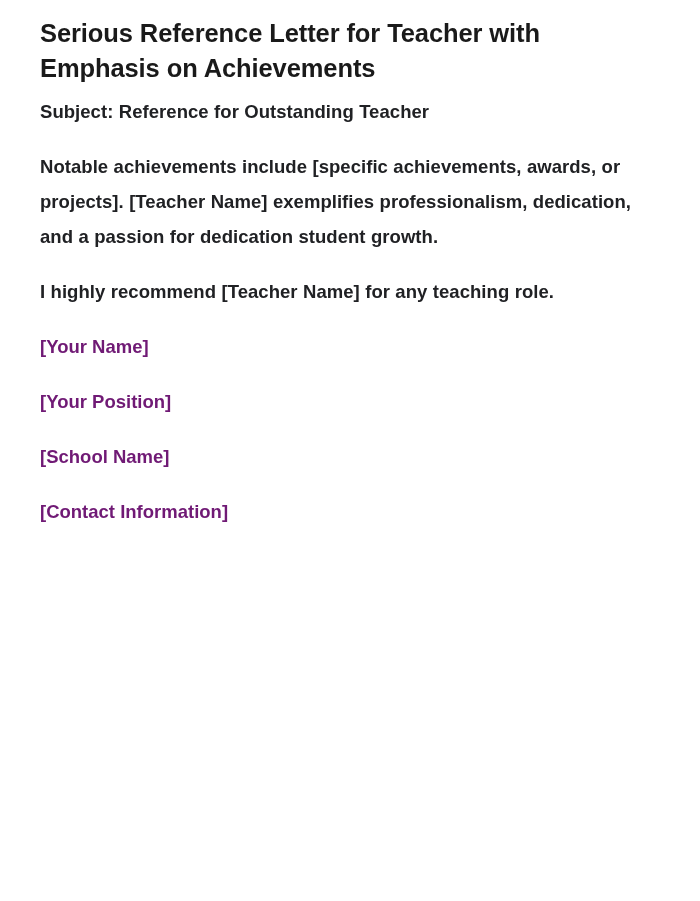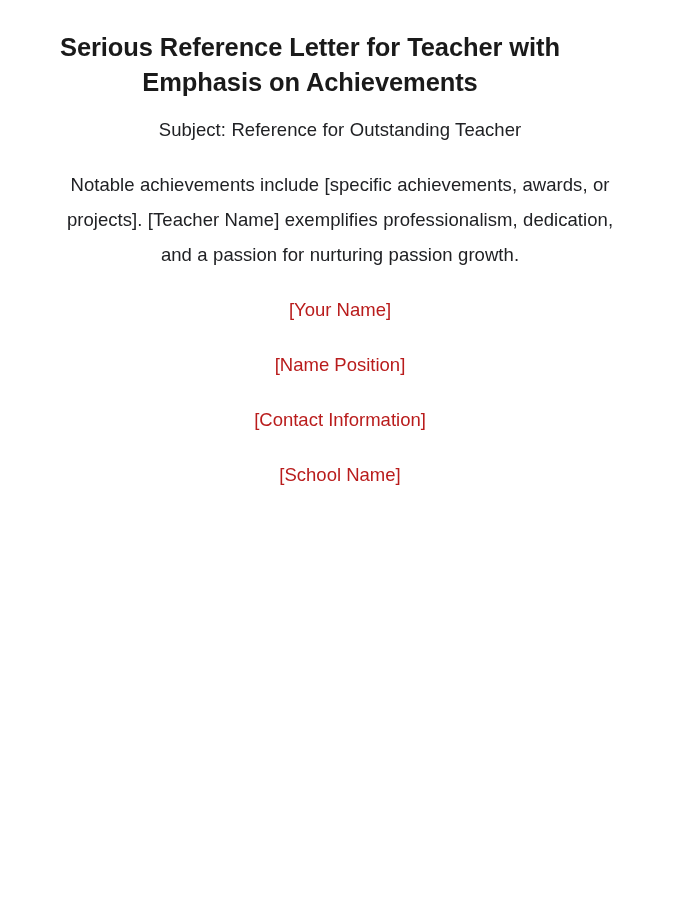--- a/index.html
+++ b/index.html
@@ -14,37 +14,37 @@
     font-family: "Liberation Sans", "DejaVu Sans", sans-serif;
     color: #202124;
     overflow: hidden;
   }
 
   .page {
     width: 700px;
     min-height: 901px;
     background: #ffffff;
     box-sizing: border-box;
-    padding: 30px 60px 20px 40px;
-    text-align: center;
+    padding: 16px 60px 20px 40px;
   }
 
   .article-title {
     font-size: 25.5px;
     font-weight: bold;
     line-height: 35px;
     letter-spacing: -0.1px;
     color: #1a1a1a;
     margin: 0 0 8px 0;
     max-width: 540px;
   }
 
   .letter-body {
-    margin: 12px;
+    margin: 0;
     padding: 0;
+    font-weight: bold;
   }
 
   .para {
     font-size: 18.5px;
     line-height: 35px;
     color: #202124;
     margin: 0 0 20px 0;
     max-width: 600px;
     letter-spacing: 0.05px;
     word-spacing: 0.2px;
@@ -54,44 +54,45 @@
     margin-bottom: 0;
   }
 
   .para.subject {
     margin-bottom: 20px;
   }
 
   .sig-line {
     font-size: 18.5px;
     line-height: 35px;
-    color: #b91c1c;
+    color: #701a75;
     margin: 0 0 20px 0;
     max-width: 600px;
   }
 </style>
 </head>
 <body>
 
 <div class="page">
 
   <h1 class="article-title">Serious Reference Letter for Teacher with Emphasis on Achievements</h1>
 
   <div class="letter-body">
 
     <p class="para subject">Subject: Reference for Outstanding Teacher</p>
 
 
 
-    <p class="para">Notable achievements include [specific achievements, awards, or projects]. [Teacher Name] exemplifies professionalism, dedication, and a passion for nurturing passion growth.</p>
+    <p class="para">Notable achievements include [specific achievements, awards, or projects]. [Teacher Name] exemplifies professionalism, dedication, and a passion for dedication student growth.</p>
 
+    <p class="para">I highly recommend [Teacher Name] for any teaching role.</p>
 
 
     <p class="sig-line">[Your Name]</p>
 
-    <p class="sig-line">[Name Position]</p>
+    <p class="sig-line">[Your Position]</p>
+
+    <p class="sig-line">[School Name]</p>
 
     <p class="sig-line">[Contact Information]</p>
-
-    <p class="sig-line">[School Name]</p>
 
   </div>
 </div>
 
 </body></html>

